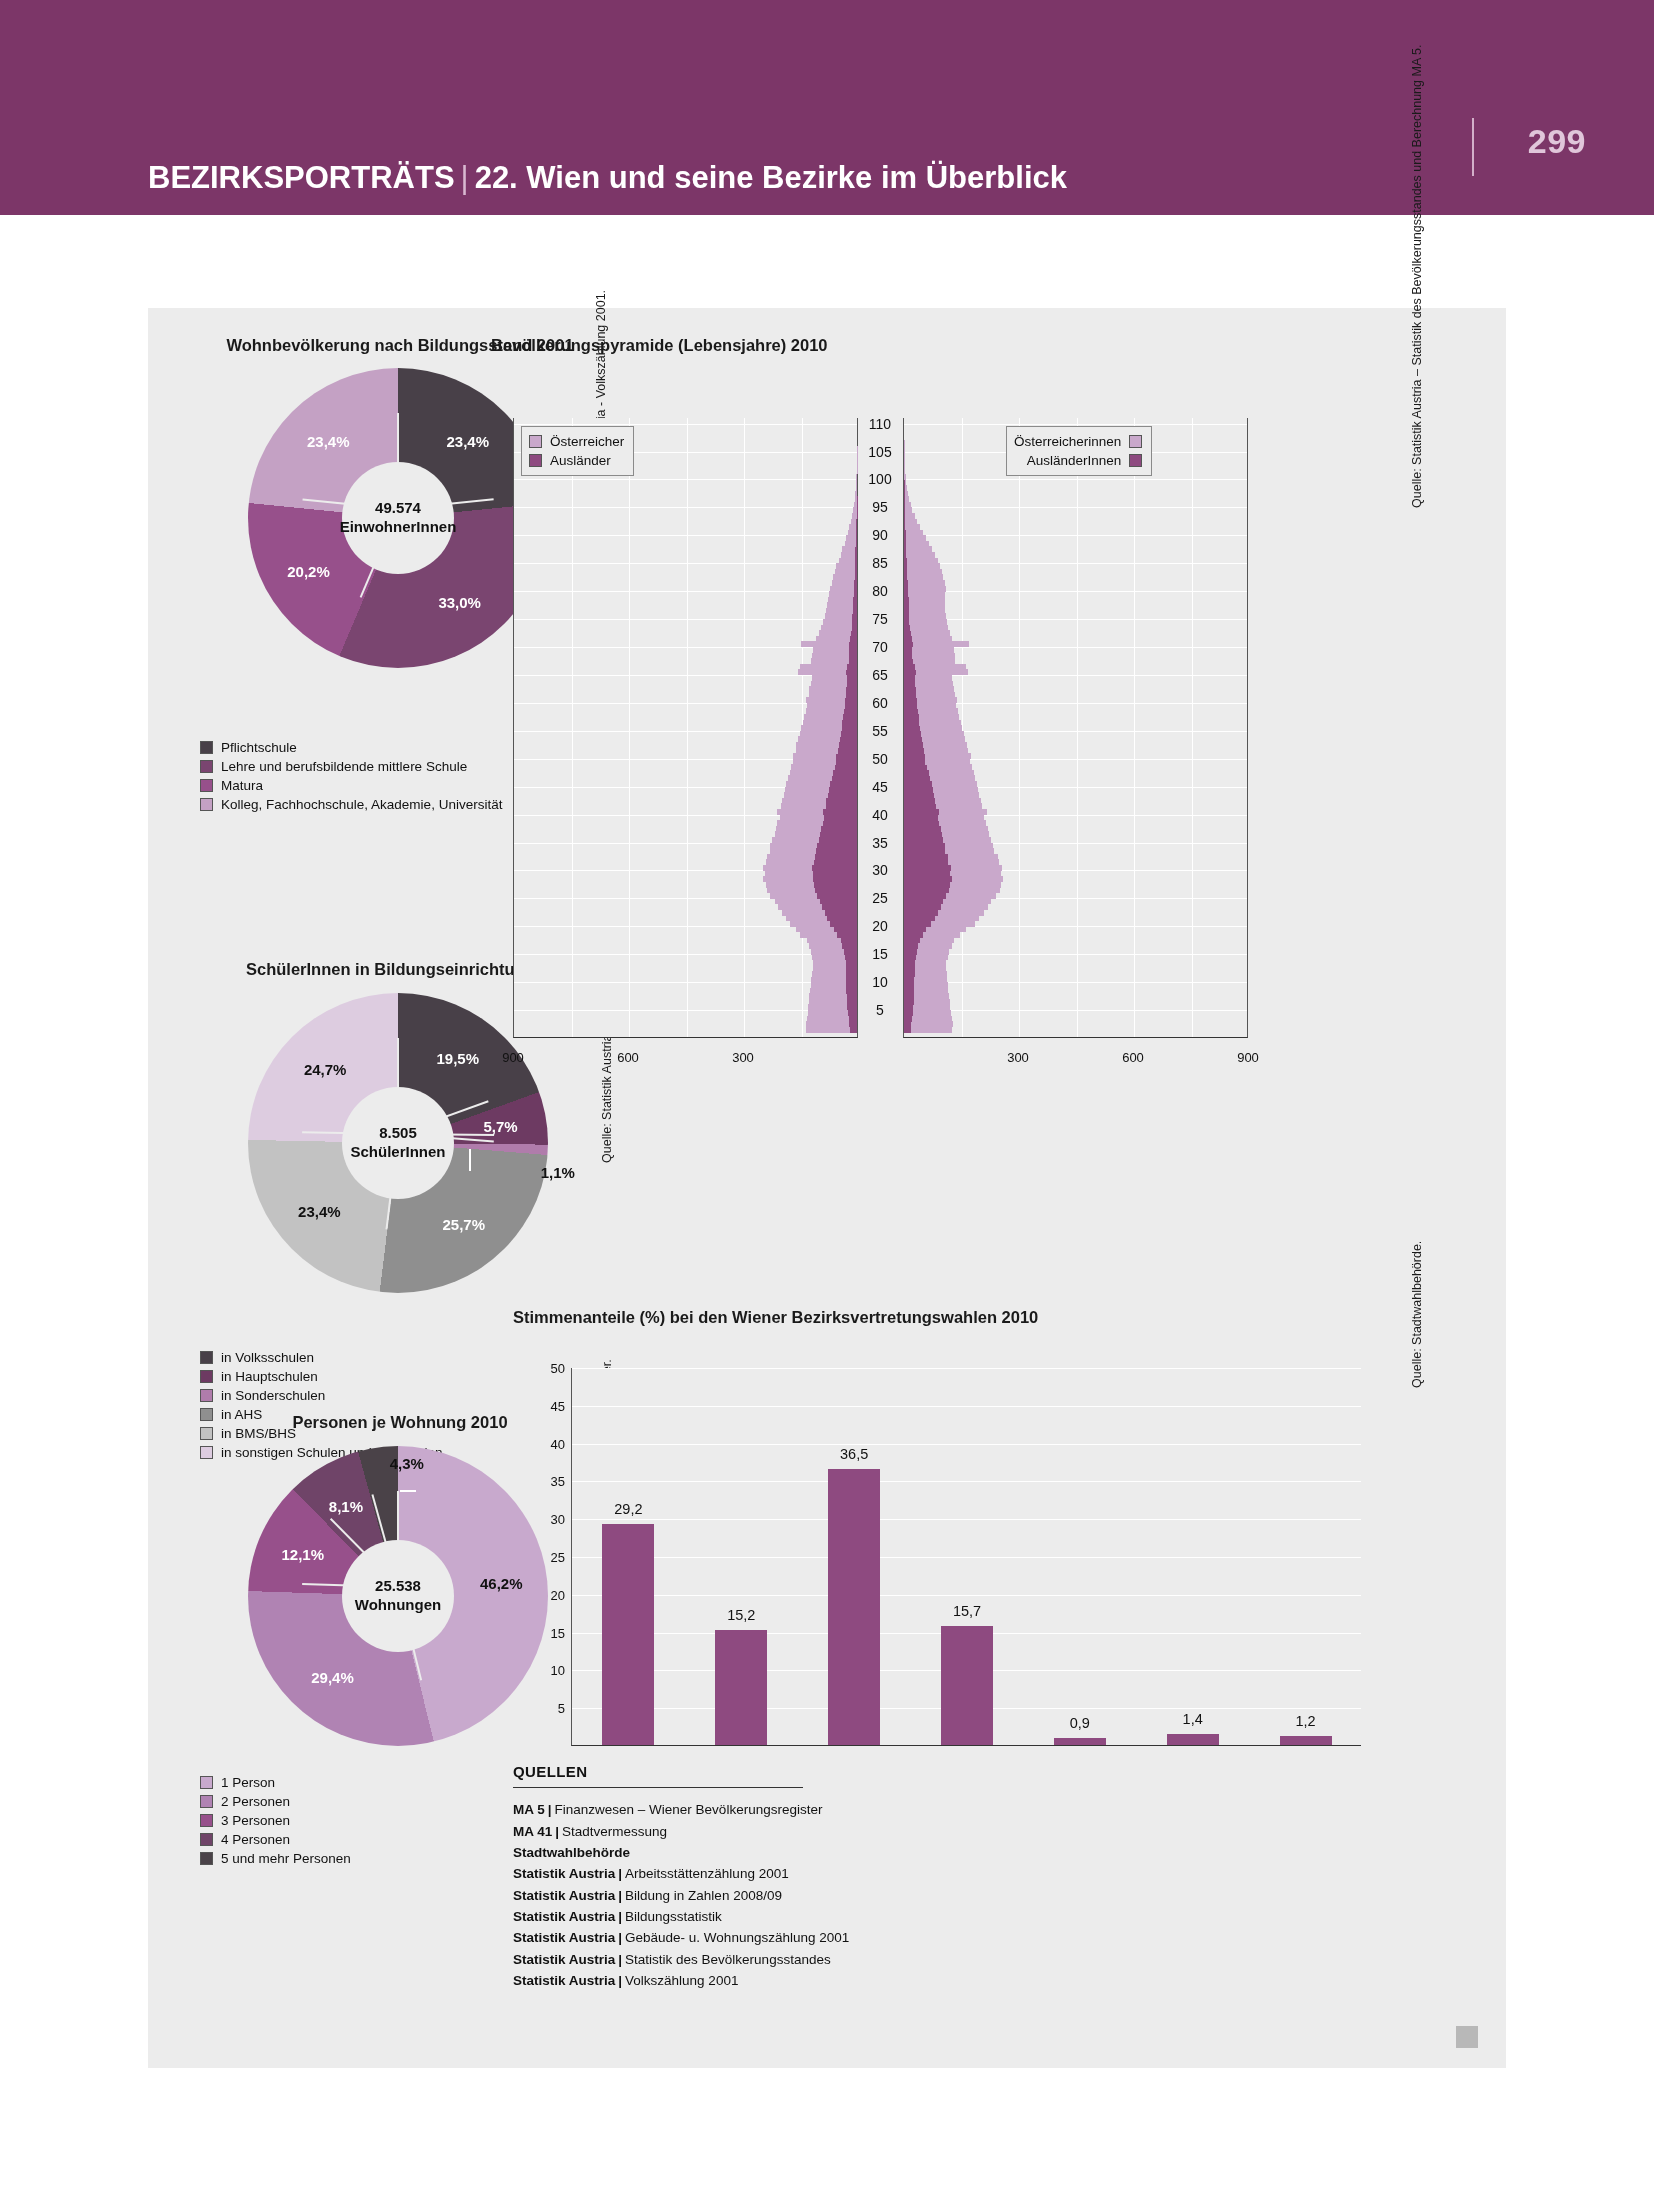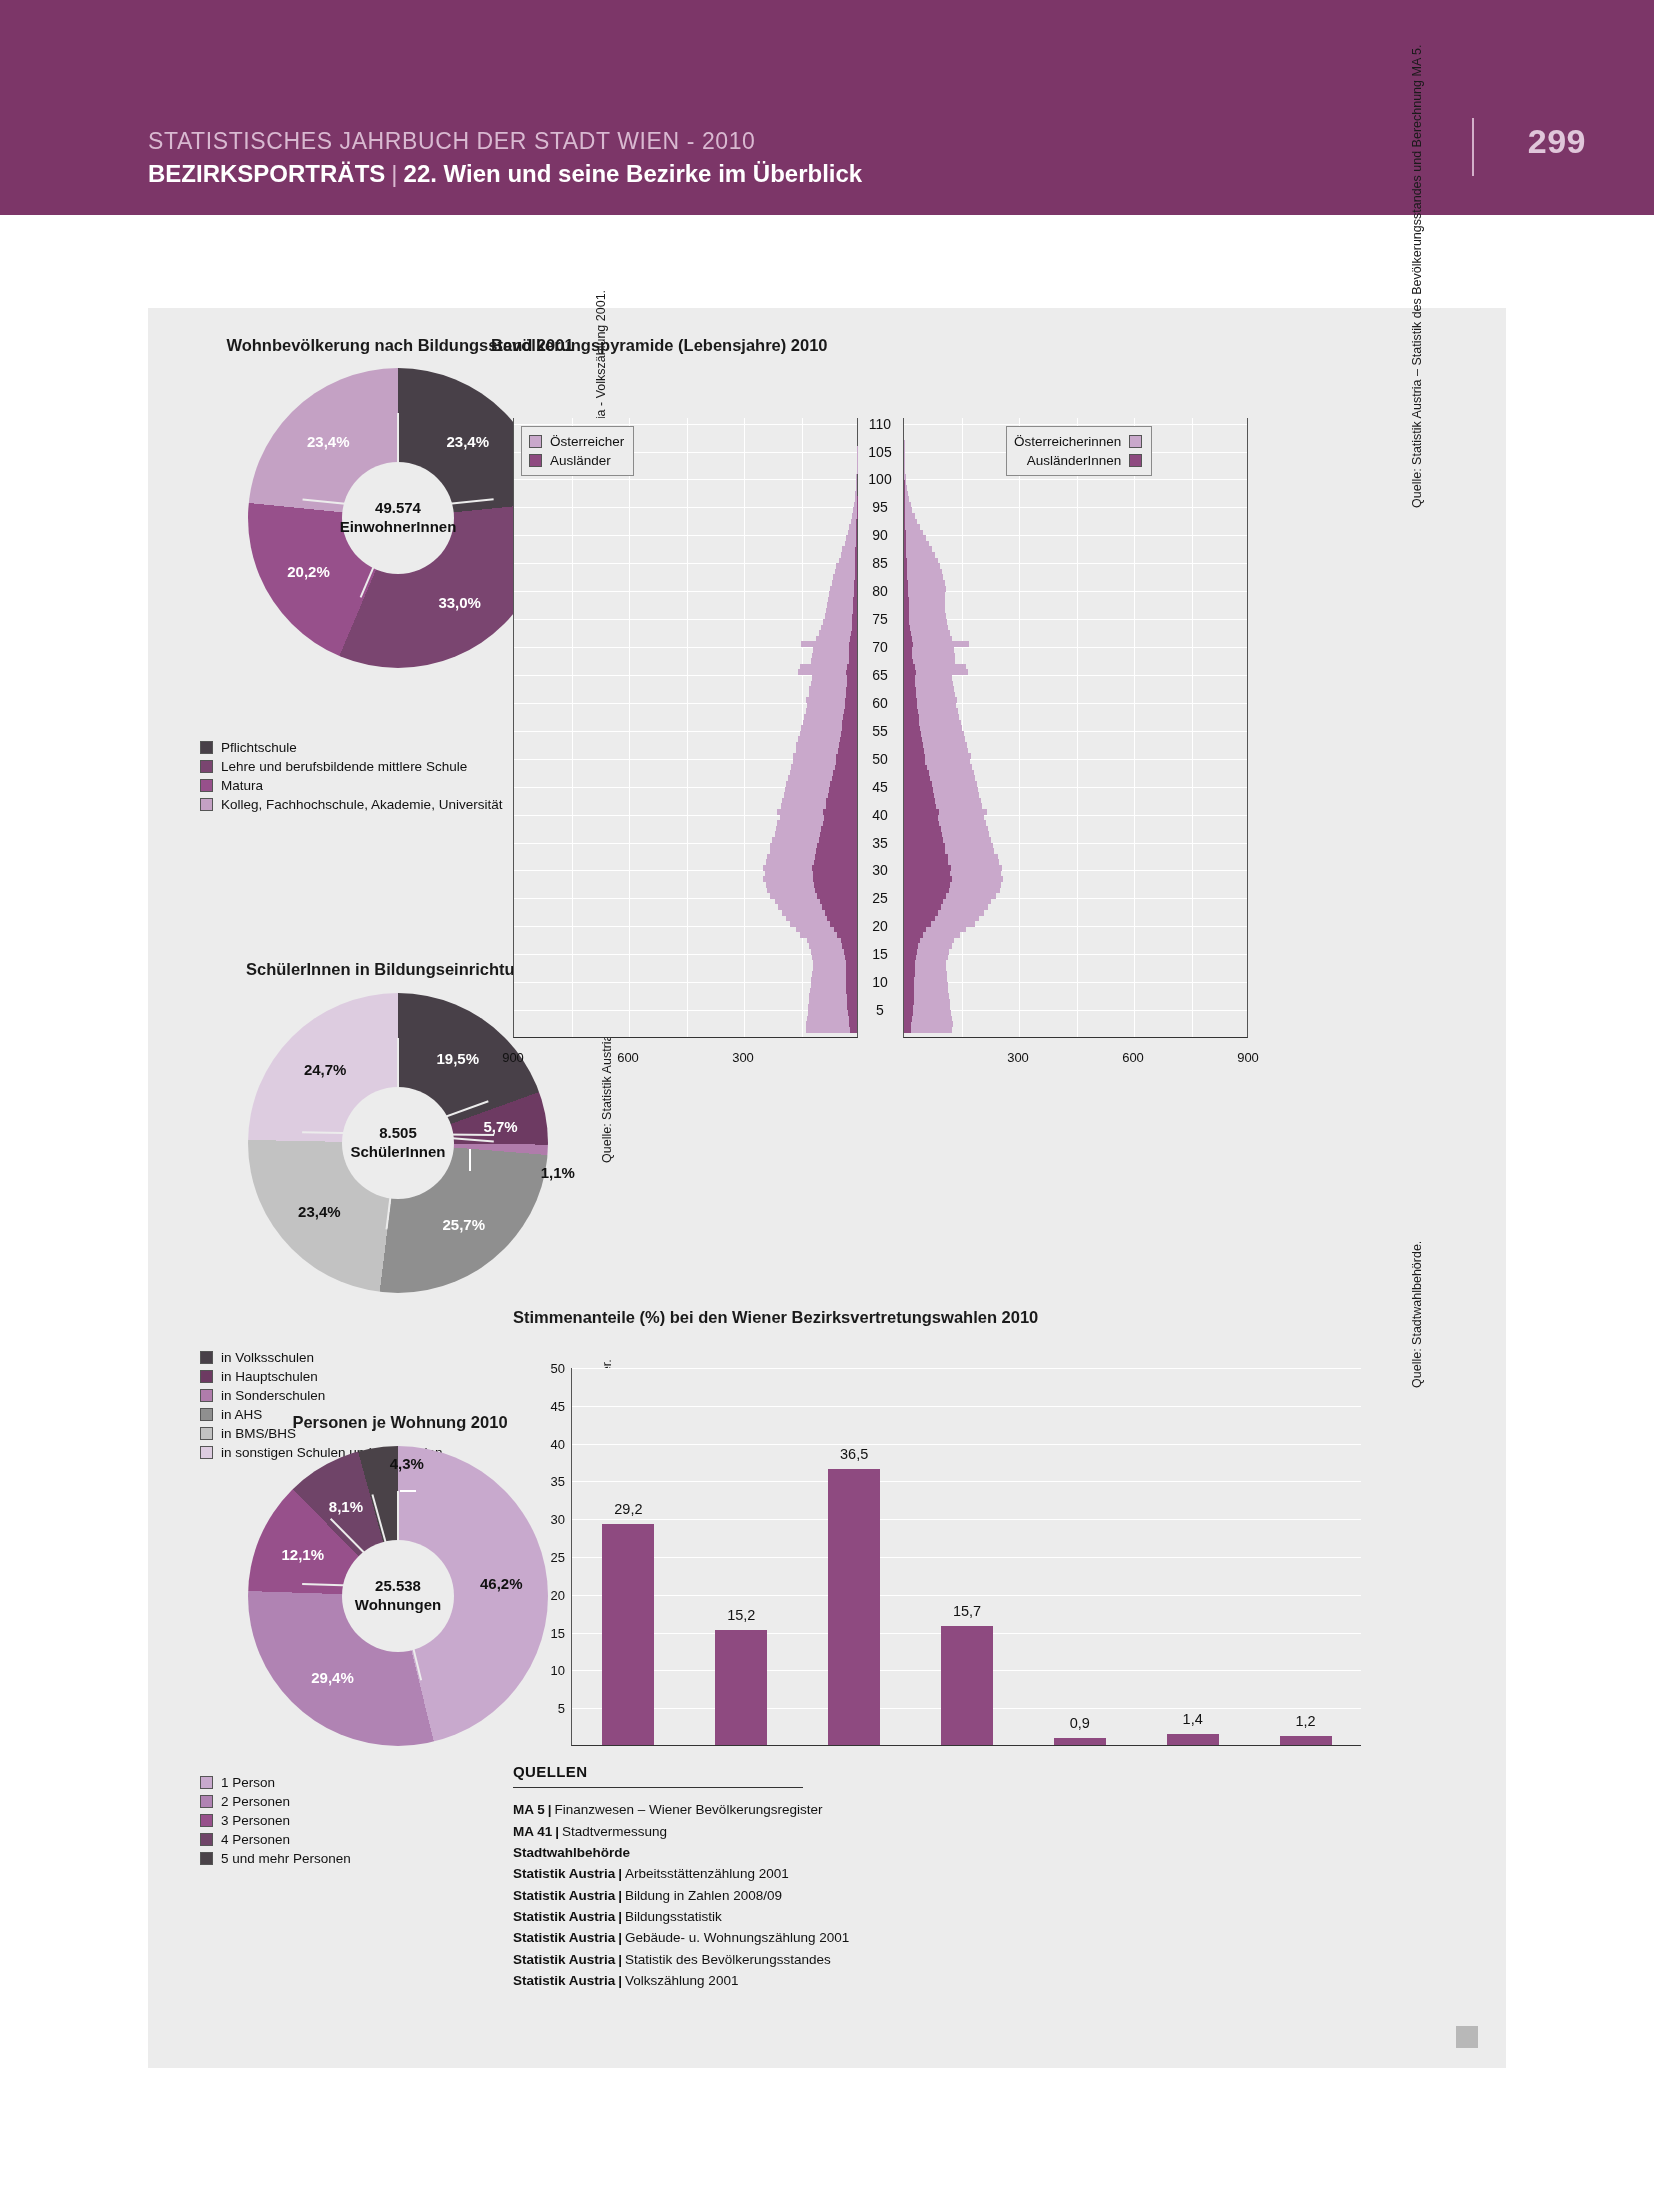--- a/index.html
+++ b/index.html
@@ -15,21 +15,21 @@
     position: absolute; left: 0; top: 0; width: 1654px; height: 215px;
     background: #7c3668;
   }
   #header-title-line1 {
     position: absolute; left: 148px; top: 128px;
     font-size: 23px; letter-spacing: 0.6px; color: #d9b9d1;
     font-weight: 400; white-space: nowrap;
   }
   #header-title-line2 {
     position: absolute; left: 148px; top: 160px;
-    font-size: 24px; color: #ffffff; font-weight: 700; white-space: nowrap;
+    font-size: 31px; color: #ffffff; font-weight: 700; white-space: nowrap;
   }
   #header-sep { color: #d9b9d1; font-weight: 400; padding: 0 6px; }
   #page-number {
     position: absolute; right: 68px; top: 122px;
     font-size: 34px; font-weight: 700; color: #e0c6da; letter-spacing: 0.5px;
   }
   #page-rule {
     position: absolute; right: 180px; top: 118px; width: 2px; height: 58px;
     background: #d3b0ca;
   }
@@ -119,21 +119,20 @@
   #quellen-title { font-size: 15px; font-weight: 700; color: #111; letter-spacing: 0.4px; }
   #quellen-rule { height: 1.4px; background: #333; margin: 7px 0 11px 0; width: 290px; }
   .quelle-row { font-size: 13.5px; color: #111; line-height: 1.58; white-space: nowrap; }
   .quelle-org { font-weight: 700; }
   .quelle-pipe { font-weight: 700; color: #111; padding: 0 3px; }
 </style>
 </head>
 <body>
 
 <div id="header">
-  <div id="header-title-line1">STATISTISCHES JAHRBUCH DER STADT WIEN - 2010</div>
   <div id="header-title-line2">
     <span>BEZIRKSPORTRÄTS</span><span id="header-sep">|</span><span>22. Wien und seine Bezirke im Überblick</span>
   </div>
   <div id="page-rule"></div>
   <div id="page-number">299</div>
 </div>
 
 <div id="panel">
   <div id="corner-mark"></div>
 

